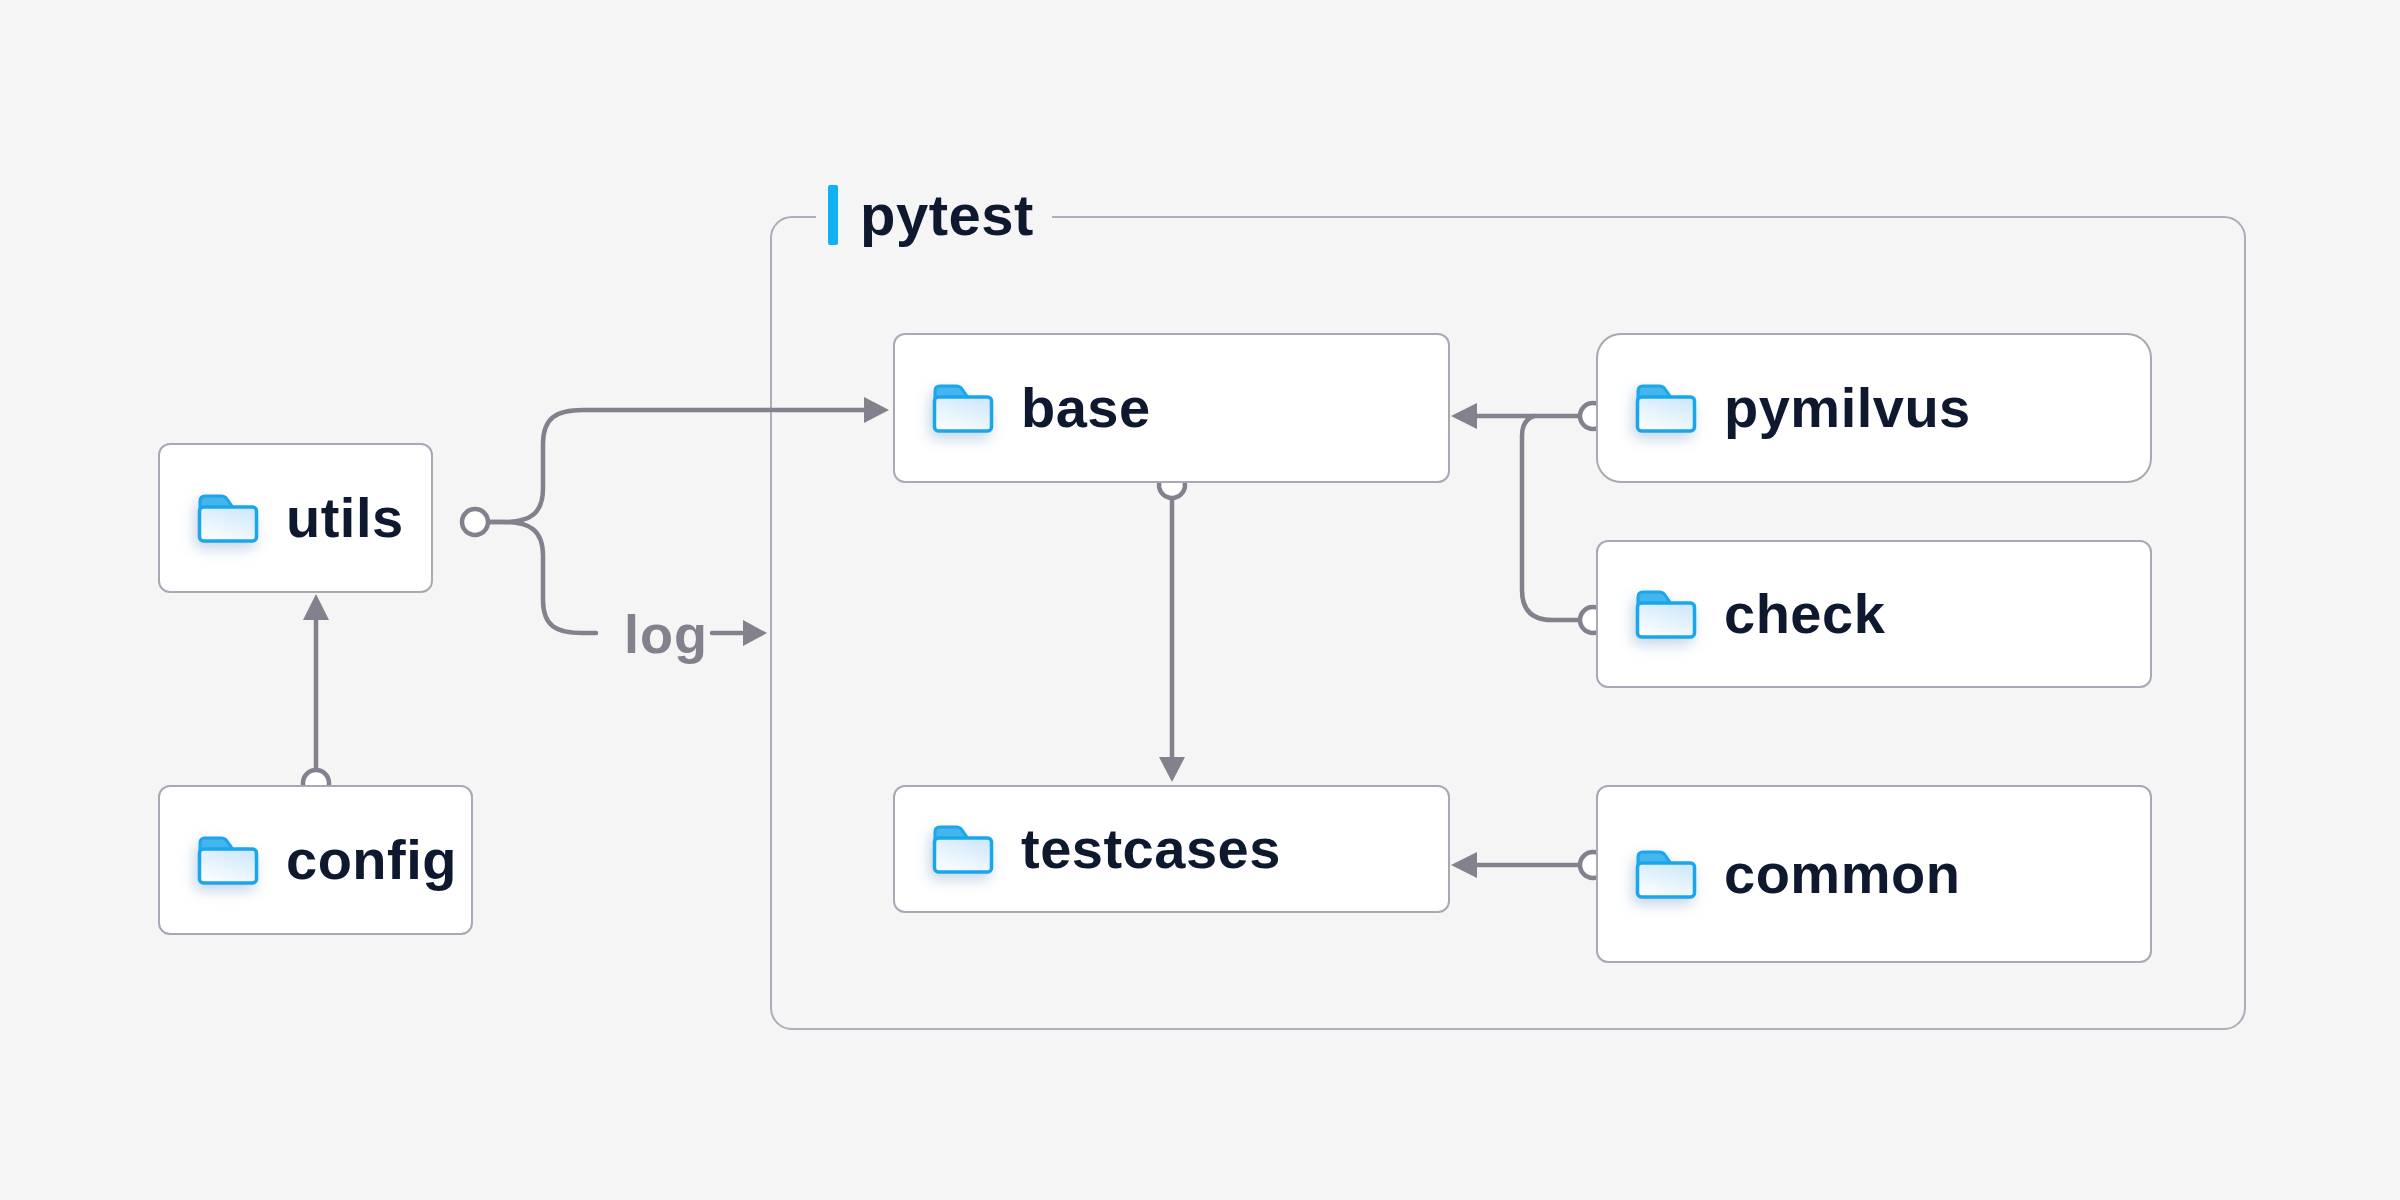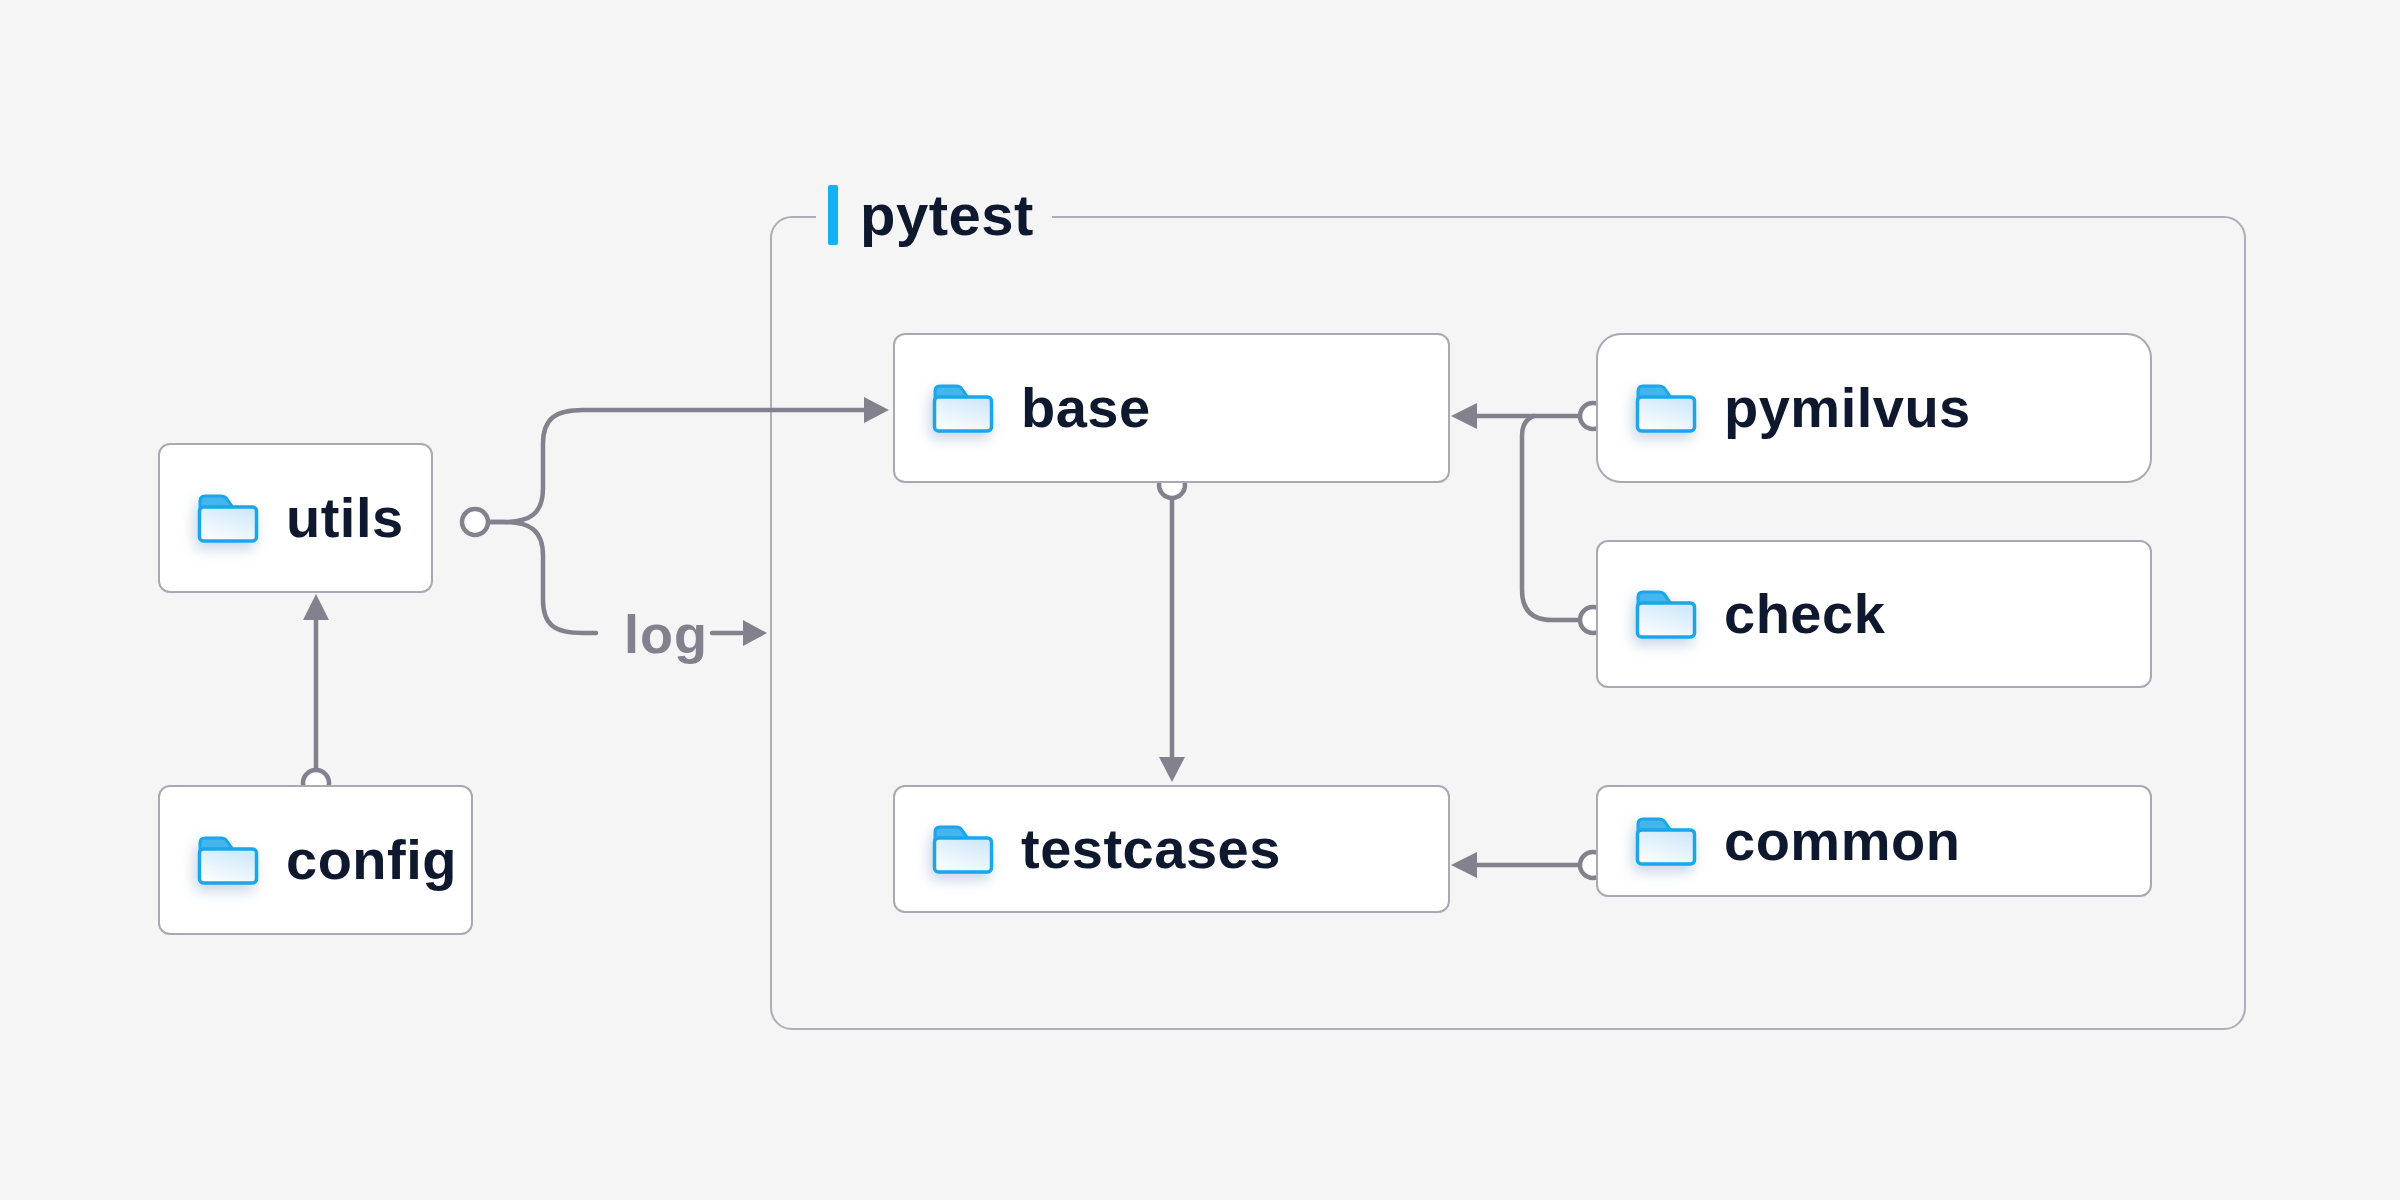--- a/index.html
+++ b/index.html
@@ -54,21 +54,21 @@
     width:64px;height:54px;flex:0 0 auto;
     filter:drop-shadow(-3px 6px 7px rgba(110,150,195,0.40));
   }
 
   #node-utils    {left:158px; top:443px; width:275px; height:150px;}
   #node-config   {left:158px; top:785px; width:315px; height:150px;}
   #node-base     {left:893px; top:333px; width:557px; height:150px;}
   #node-testcases{left:893px; top:785px; width:557px; height:128px;}
   #node-pymilvus {left:1596px;top:333px; width:556px; height:150px;border-radius:25px;}
   #node-check    {left:1596px;top:540px; width:556px; height:148px;}
-  #node-common   {left:1596px;top:785px; width:556px; height:112px;}
+  #node-common   {left:1596px;top:785px; width:556px; height:178px;}
 
   
   .edge-label{
     position:absolute;left:600px;top:604px;height:60px;
     display:flex;align-items:center;
     font-size:54px;font-weight:bold;
     color:var(--line,#82818d);
     letter-spacing:1px;z-index:2;margin-left:24px;
   }
 

